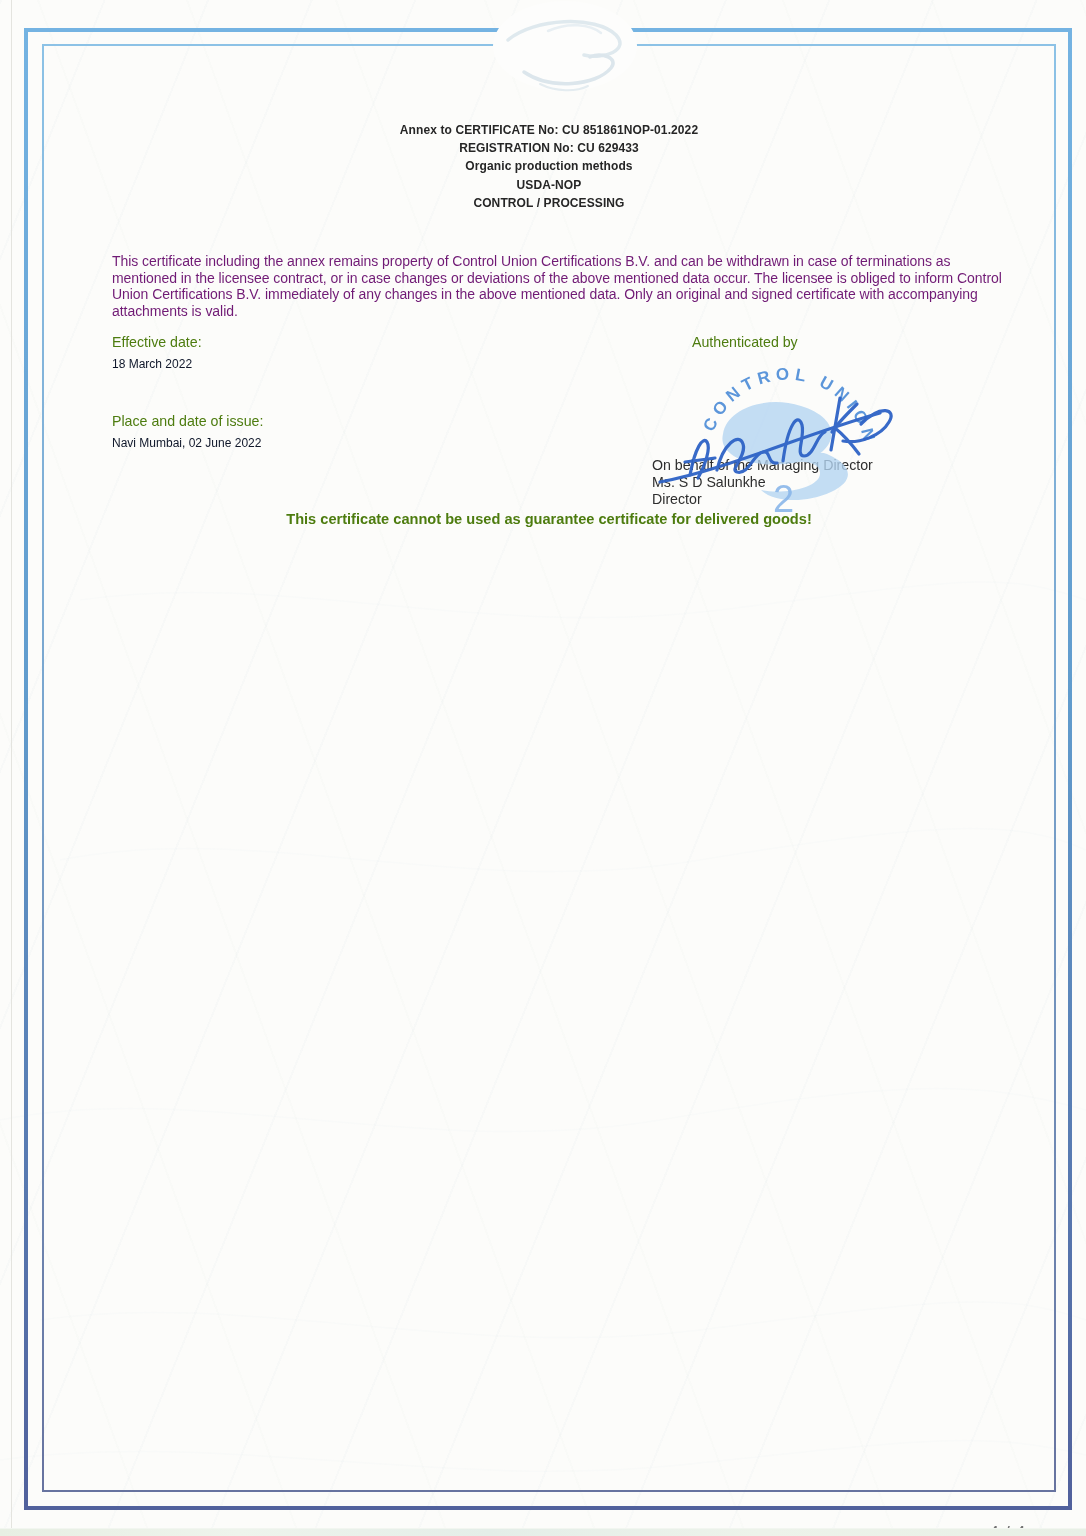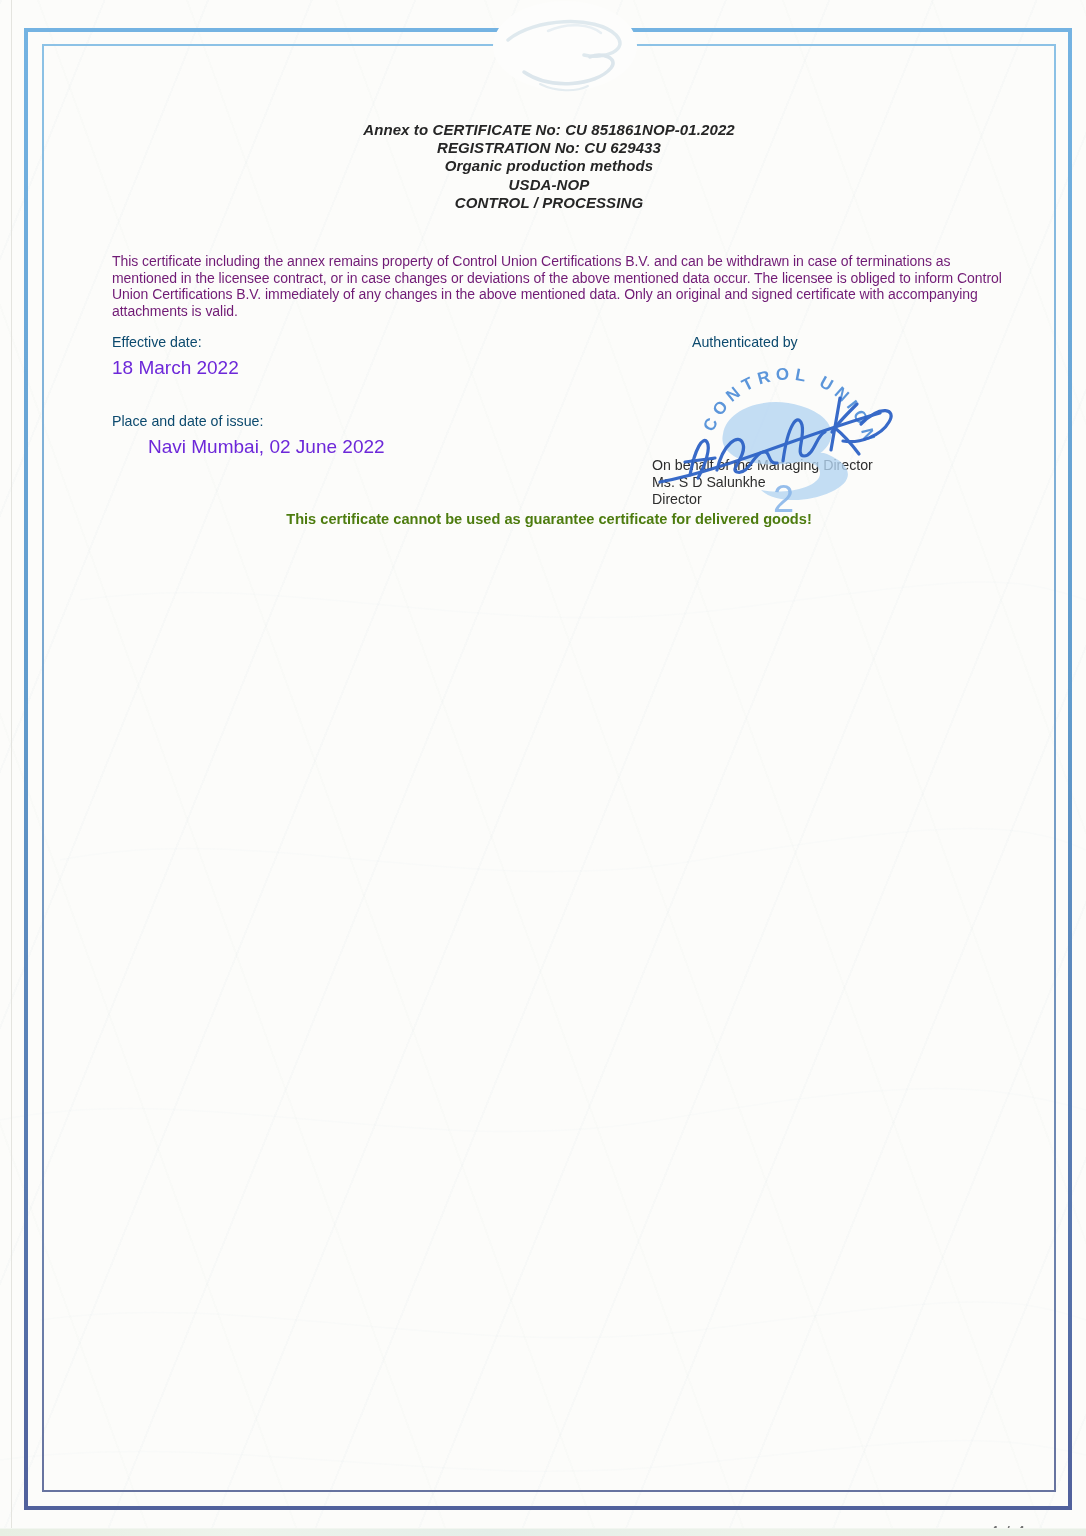--- a/index.html
+++ b/index.html
@@ -28,29 +28,29 @@
   }
   .border-inner{
     position:absolute;top:44px;left:42px;right:30px;bottom:44px;
     border:2px solid;
     border-image:linear-gradient(180deg,#8cc2e6 0%,#79a6cf 45%,#67739f 100%) 1;
   }
   .emblem{position:absolute;left:490px;top:0;width:150px;height:96px;}
   .faint-waves{position:absolute;inset:0;pointer-events:none;opacity:.55;}
   .header-block{
     position:absolute;top:121px;left:42px;right:30px;
-    text-align:center;font-weight:bold;font-size:15px;line-height:18.2px;
-    color:#262626;letter-spacing:.1px;font-style:italic;
+    text-align:center;font-weight:bold;font-size:12px;line-height:18.2px;
+    color:#262626;letter-spacing:.1px;
   }
   .body-paragraph{
     position:absolute;top:253px;left:112px;width:892px;
     font-size:14px;line-height:16.6px;color:#701a75;letter-spacing:-0.05px;
   }
-  .label{position:absolute;font-size:14.2px;color:#0c4a6e;}
-  .value{position:absolute;font-size:19px;color:#6d28d9;}
+  .label{position:absolute;font-size:14.2px;color:#4d7c0f;}
+  .value{position:absolute;font-size:12px;color:#0f172a;}
   .sig-block{
     position:absolute;top:457px;left:652px;
     font-size:14.2px;line-height:16.8px;color:#2e2e2e;
   }
   .stamp{position:absolute;left:635px;top:362px;width:290px;height:165px;pointer-events:none;}
   .warning{
     position:absolute;top:511px;left:42px;right:30px;
     text-align:center;font-weight:bold;font-size:14.6px;color:#4d7c0f;
   }
   .page-num{position:absolute;top:1522px;left:941px;font-size:19px;color:#737373;}
@@ -101,21 +101,21 @@
   </div>
 
   <div class="body-paragraph">This certificate including the annex remains property of Control Union Certifications B.V. and can be withdrawn in case of terminations as mentioned in the licensee contract, or in case changes or deviations of the above mentioned data occur. The licensee is obliged to inform Control Union Certifications B.V. immediately of any changes in the above mentioned data. Only an original and signed certificate with accompanying attachments is valid.</div>
 
   <div class="label" style="top:334px;left:112px;">Effective date:</div>
   <div class="value" style="top:357px;left:112px;">18 March 2022</div>
 
   <div class="label" style="top:334px;left:652px;margin-left:40px;">Authenticated by</div>
 
   <div class="label" style="top:413px;left:112px;">Place and date of issue:</div>
-  <div class="value" style="top:436px;left:112px;margin-left:36px;">Navi Mumbai, 02 June 2022</div>
+  <div class="value" style="top:436px;left:112px;">Navi Mumbai, 02 June 2022</div>
 
   <div class="sig-block">
     <div>On behalf of the Managing Director</div>
     <div>Ms. S D Salunkhe</div>
     <div>Director</div>
   </div>
 
   <svg class="stamp" viewBox="0 0 290 165">
 
     <g fill="#b4d5f2" opacity="0.78">

